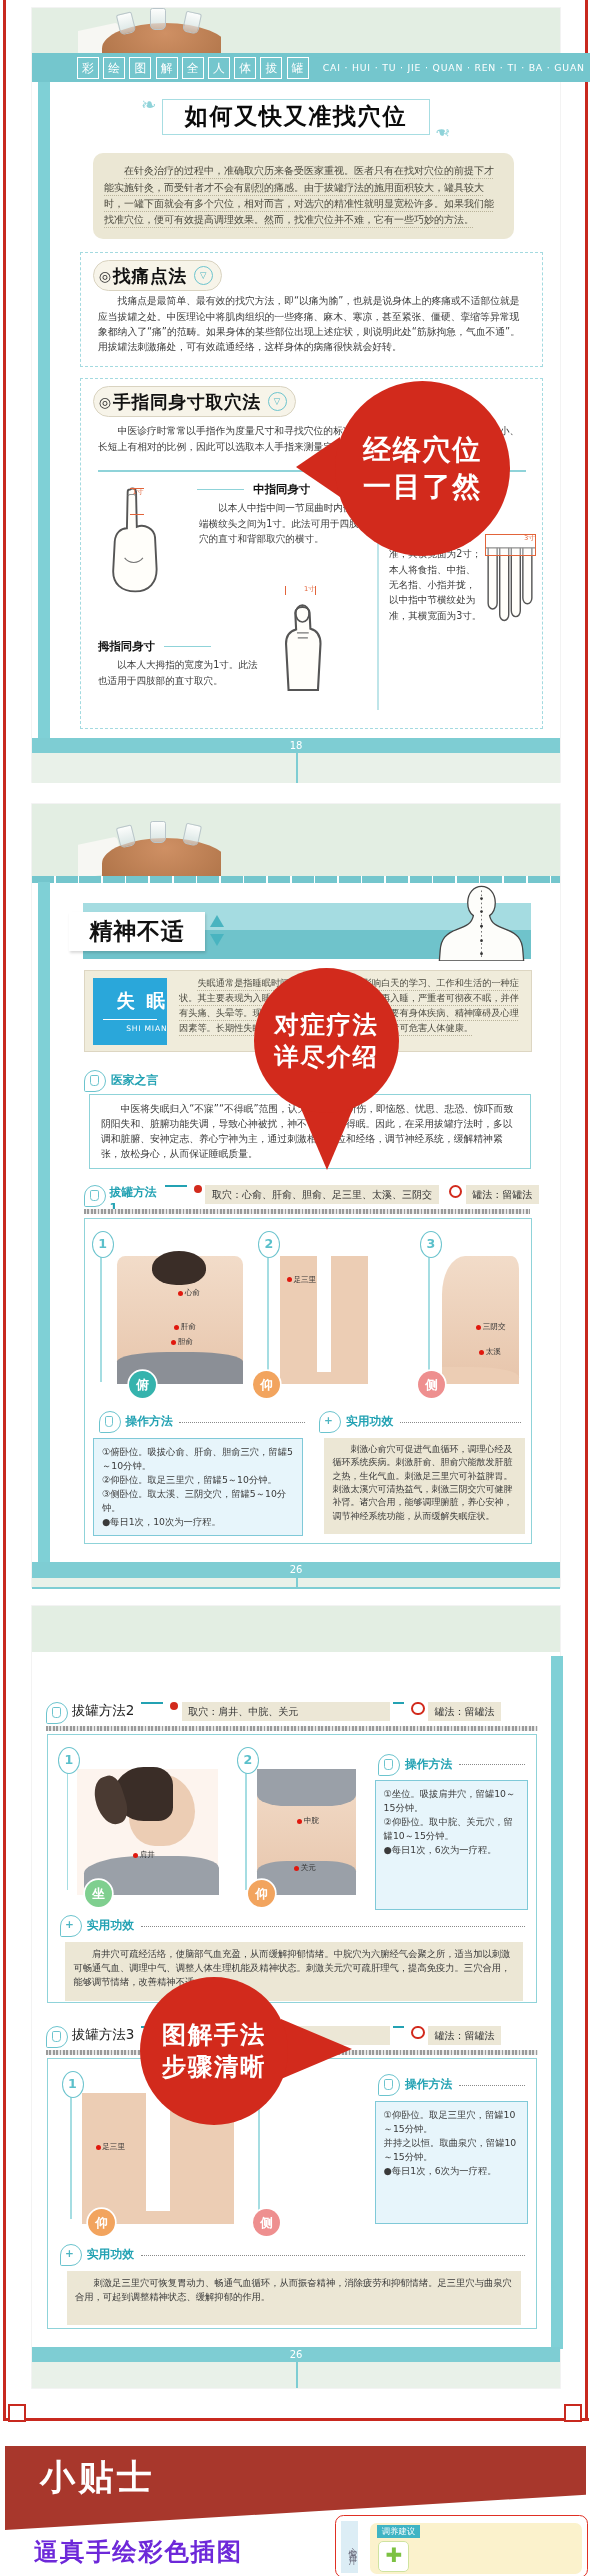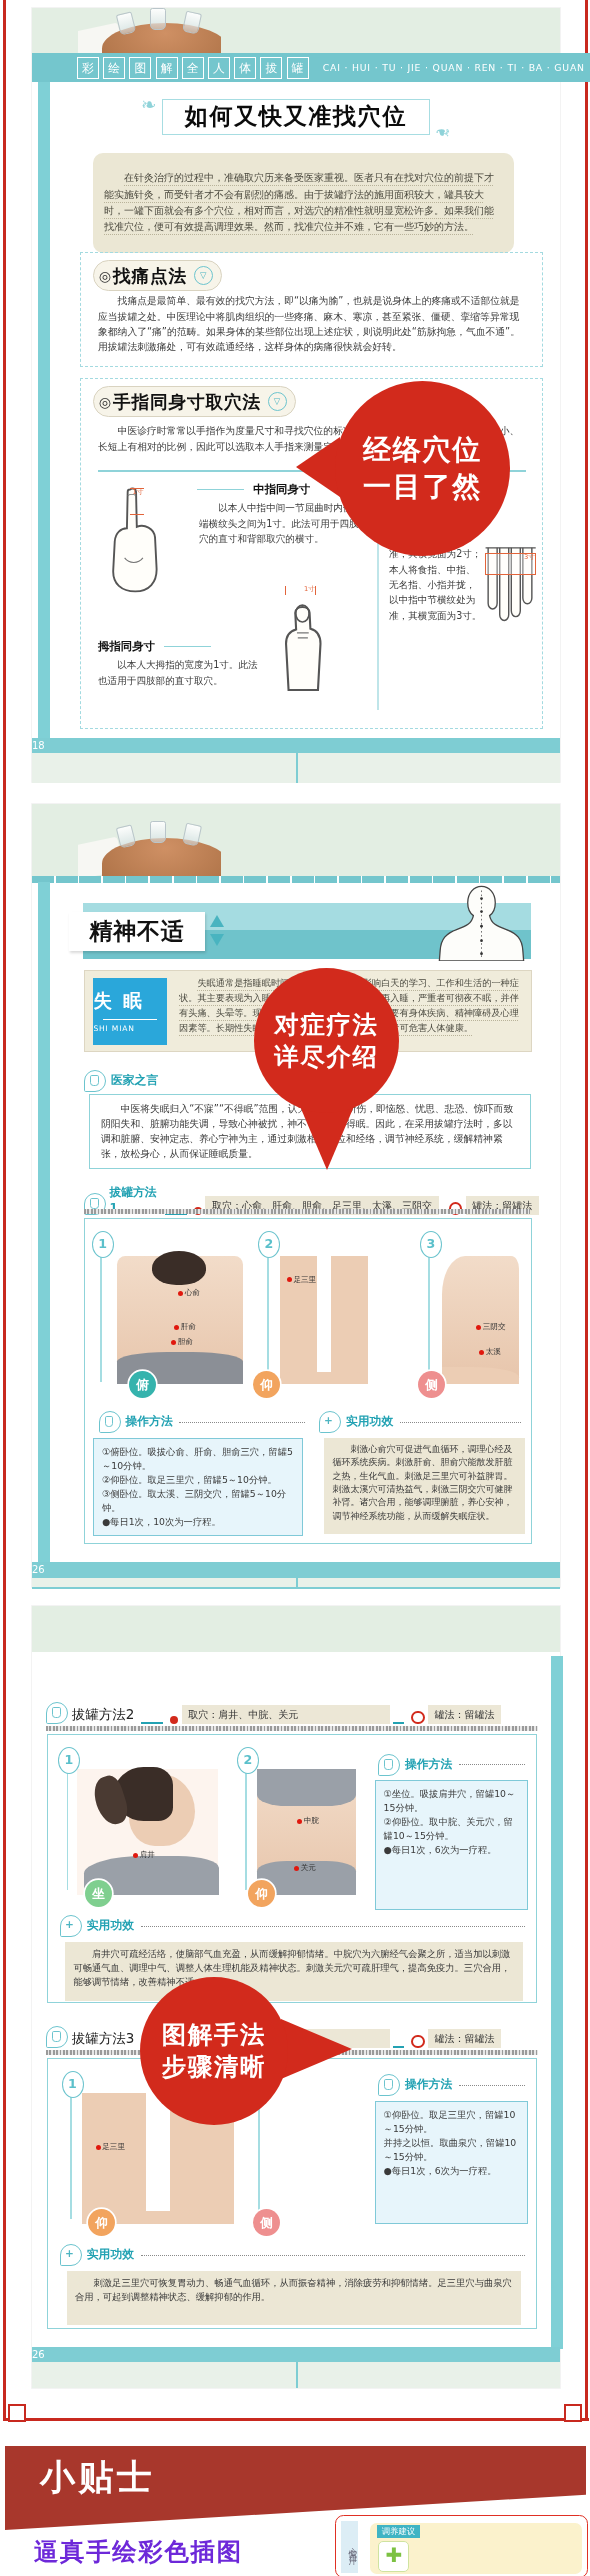--- a/index.html
+++ b/index.html
@@ -12,47 +12,47 @@
   .orn{border:2.5px solid #c8291f;width:13.5px;height:13.5px;background:#fff}
   
   .page{position:absolute;left:32px;width:528px;background:#fff;box-shadow:0 0 0 0.8px #f0f0f0}
   .banner{position:absolute;left:0;top:0;width:528px;background:#e3eee3}
   .tealbar{position:absolute;left:0;width:528px;background:#74c6cd;display:flex;align-items:center}
   .hbox{width:20px;height:20px;border:0.8px solid #fff;color:#fff;font-size:11.8px;line-height:20px;
     text-align:center;margin-right:4.2px;flex:none}
   .pinyin{color:#fff;font-size:9.3px;letter-spacing:0.8px;margin-left:10px;white-space:nowrap}
   .stripe{position:absolute;background:#7fd0d6}
   .pgfoot{position:absolute;left:0;width:528px;height:27px;background:#7ecdd3;color:#fff;
-    font-size:10px;line-height:15px}
+    font-size:10px;text-align:center;line-height:15px}
   .palestrip{position:absolute;left:0;width:528px;background:#e9f1e9}
   .paletick{position:absolute;left:50%;top:0;width:1.7px;height:100%;background:#7ecdd3}
   
   .pill{position:absolute;display:flex;align-items:center;background:#f7f4e9;border:0.8px solid #d9d3c0;
     border-radius:18.5px;padding:2.5px 8.4px 2.5px 5px}
   .pill .bull{font-size:14.3px;color:#333;margin-right:1.7px}
   .pill .ptitle{font-size:17.7px;font-weight:bold;color:#111;letter-spacing:0.8px}
   .pill .acirc{width:17px;height:17px;border:1.7px solid #6cc4ce;border-radius:50%;color:#4db5c2;
     font-size:8.4px;line-height:16px;text-align:center;margin-left:6.7px}
   .dashbox{position:absolute;border:1.7px dashed #a3dae0}
   .bodytxt{font-size:10px;line-height:1.8;color:#3a3a3a}
   .hsub{font-size:11.4px;font-weight:bold;color:#111}
   .hline{display:inline-block;width:47px;height:1.7px;background:#8fd3d9;vertical-align:middle;margin:0 5px}
   .measure{color:#e2643a;border:0.8px solid #e2643a;font-size:6.7px;line-height:1.1;text-align:right}
   
-  .condname{background:#2aa7da;color:#fff;text-align:left}
+  .condname{background:#2aa7da;color:#fff;text-align:right}
   .hdr-teal{display:flex;align-items:center;position:absolute}
   .hdr-teal .lbl{color:#23a2b3;font-weight:bold;font-size:11.8px;margin-left:5px;white-space:nowrap}
   .bubble{width:20px;height:20px;border:1.7px solid #6cc4ce;border-radius:50% 50% 50% 1.7px;position:relative;
     background:#fff;flex:none}
   .bubble .cup{position:absolute;left:5px;top:4.2px;width:6.7px;height:9.3px;border:1.7px solid #6cc4ce;
     border-radius:1.7px 1.7px 3.4px 3.4px}
   .bubble.plus::after{content:"＋";position:absolute;left:0;top:0;width:17px;height:17px;color:#4db5c2;
     font-size:11.8px;font-weight:bold;line-height:17px;text-align:center}
   .dots{border-bottom:1.7px dotted #8a8a8a;flex:1;height:0.8px;margin-left:6.7px}
-  .mrow{position:absolute;display:flex;align-items:flex-end}
+  .mrow{position:absolute;display:flex;align-items:flex-start}
   .mdash{width:22px;height:1.7px;background:#23a2b3;margin:0 3.4px;flex:none}
   .rdot{width:8.4px;height:8.4px;border-radius:50%;background:#d22a1c;flex:none;margin:0 3.4px}
   .rring{width:9.3px;height:9.3px;border-radius:50%;border:2.5px solid #d22a1c;background:#fff;flex:none;margin:0 3.4px}
   .bstrip{background:#ece7d6;font-size:10px;color:#333;padding:2.5px 6.7px;white-space:nowrap;flex:none}
   .hatch{position:absolute;height:5px;background:repeating-linear-gradient(90deg,#9a9a9a 0 1.7px,#e7e7e7 1.7px 3.4px)}
   .photobox{position:absolute;border:1.7px solid #8fd3d9;background:#fff}
   .num{position:absolute;width:20px;height:25px;border:1.7px solid #6cc4ce;border-radius:50%;color:#5bc0cb;
     font-size:12.6px;font-weight:bold;text-align:center;line-height:23.6px;background:#fff;z-index:3}
   .numline{position:absolute;width:1.7px;background:#a5dde2;z-index:1}
   .pose{position:absolute;width:27px;height:27px;border-radius:50%;color:#fff;font-size:12.6px;font-weight:bold;
@@ -112,21 +112,21 @@
       <span class="pinyin">CAI · HUI · TU · JIE · QUAN · REN · TI · BA · GUAN</span>
     </div>
     <div class="stripe" style="left:5.9px;top:74px;width:11.8px;height:656px"></div>
 
     <div class="abs" style="left:50%;transform:translateX(-50%);top:91px;width:266px;height:34px;border:1.7px solid #a7dde2;text-align:center">
       <span style="font-size:23px;font-weight:bold;letter-spacing:1.7px;line-height:32px;color:#0b0b0b">如何又快又准找穴位</span>
       <span class="abs" style="left:-22px;top:-6.7px;color:#8fd3d9;font-size:18.5px">❧</span>
       <span class="abs" style="right:-22px;bottom:-8.4px;color:#8fd3d9;font-size:18.5px;display:inline-block;transform:rotate(180deg)">❧</span>
     </div>
 
-    <div class="abs serif underdot" style="left:61px;top:145px;width:399px;height:66px;background:#ebe7d4;border-radius:10px;padding:17px 11px;
+    <div class="abs serif underdot" style="left:61px;top:145px;width:399px;height:66px;background:#ebe7d4;border-radius:10px;padding:10px 11px;
                 font-size:10px;line-height:1.62;color:#4c4a3f;text-indent:2em;overflow:hidden">在针灸治疗的过程中，准确取穴历来备受医家重视。医者只有在找对穴位的前提下才能实施针灸，而受针者才不会有剧烈的痛感。由于拔罐疗法的施用面积较大，罐具较大时，一罐下面就会有多个穴位，相对而言，对选穴的精准性就明显宽松许多。如果我们能找准穴位，便可有效提高调理效果。然而，找准穴位并不难，它有一些巧妙的方法。</div>
 
     <div class="dashbox" style="left:48px;top:244px;width:461px;height:113px">
       <div class="pill" style="left:11.8px;top:6.7px">
         <span class="bull">◎</span>
         <span class="ptitle">找痛点法</span>
         <span class="acirc">▽</span>
       </div>
       <div class="abs bodytxt" style="left:17px;top:40px;width:428px;font-size:9.8px;line-height:1.55;text-indent:2em;overflow:hidden;height:67px">找痛点是最简单、最有效的找穴方法，即“以痛为腧”，也就是说身体上的疼痛或不适部位就是应当拔罐之处。中医理论中将肌肉组织的一些疼痛、麻木、寒凉，甚至紧张、僵硬、挛缩等异常现象都纳入了“痛”的范畴。如果身体的某些部位出现上述症状，则说明此处“筋脉拘急，气血不通”。用拔罐法刺激痛处，可有效疏通经络，这样身体的病痛很快就会好转。</div>
     </div>
@@ -174,21 +174,21 @@
       <div class="abs bodytxt" style="left:308px;top:121px;width:93px;font-size:9.6px;line-height:1.6;text-indent:2em">本人将食指、中指、无名指并拢，以中指中节横纹处为准，其横宽面为2寸；本人将食指、中指、无名指、小指并拢，以中指中节横纹处为准，其横宽面为3寸。</div>
       <svg class="abs" viewBox="0 0 84 150" style="left:402px;top:111px;width:54px;height:207px">
         <g stroke="#555" stroke-width="2.2" fill="#fffefa">
           <path d="M8 4v86a7 9 0 0 0 14 0V4"></path>
           <path d="M26 4v104a7 9 0 0 0 14 0V4"></path>
           <path d="M44 4v98a7 9 0 0 0 14 0V4"></path>
           <path d="M62 4v78a7 9 0 0 0 14 0V4"></path>
         </g>
         <path d="M4 4h78" stroke="#555" stroke-width="2.2"></path>
       </svg>
-      <div class="abs measure" style="left:404px;top:174px;width:49px;height:20px;background:rgba(255,255,255,.35)">
+      <div class="abs measure" style="left:404px;top:155px;width:49px;height:20px;background:rgba(255,255,255,.35)">
         <span>3寸</span>
       </div>
     </div>
 
     <div class="pgfoot" style="top:730px">
       <span>18</span>
     </div>
     <div class="palestrip" style="top:745px;height:29.5px">
       <div class="paletick"></div>
     </div>

